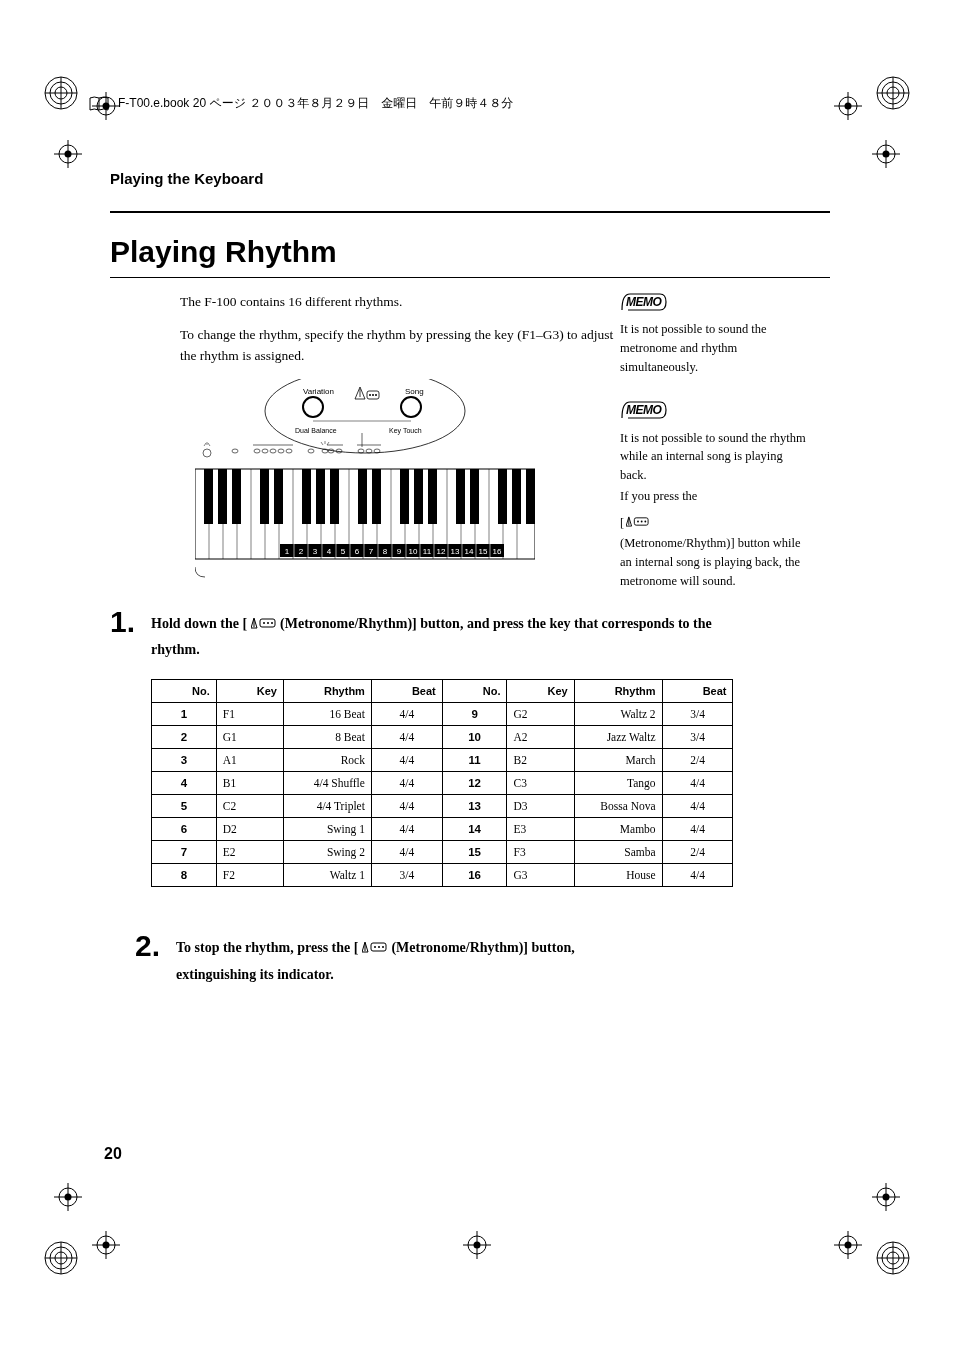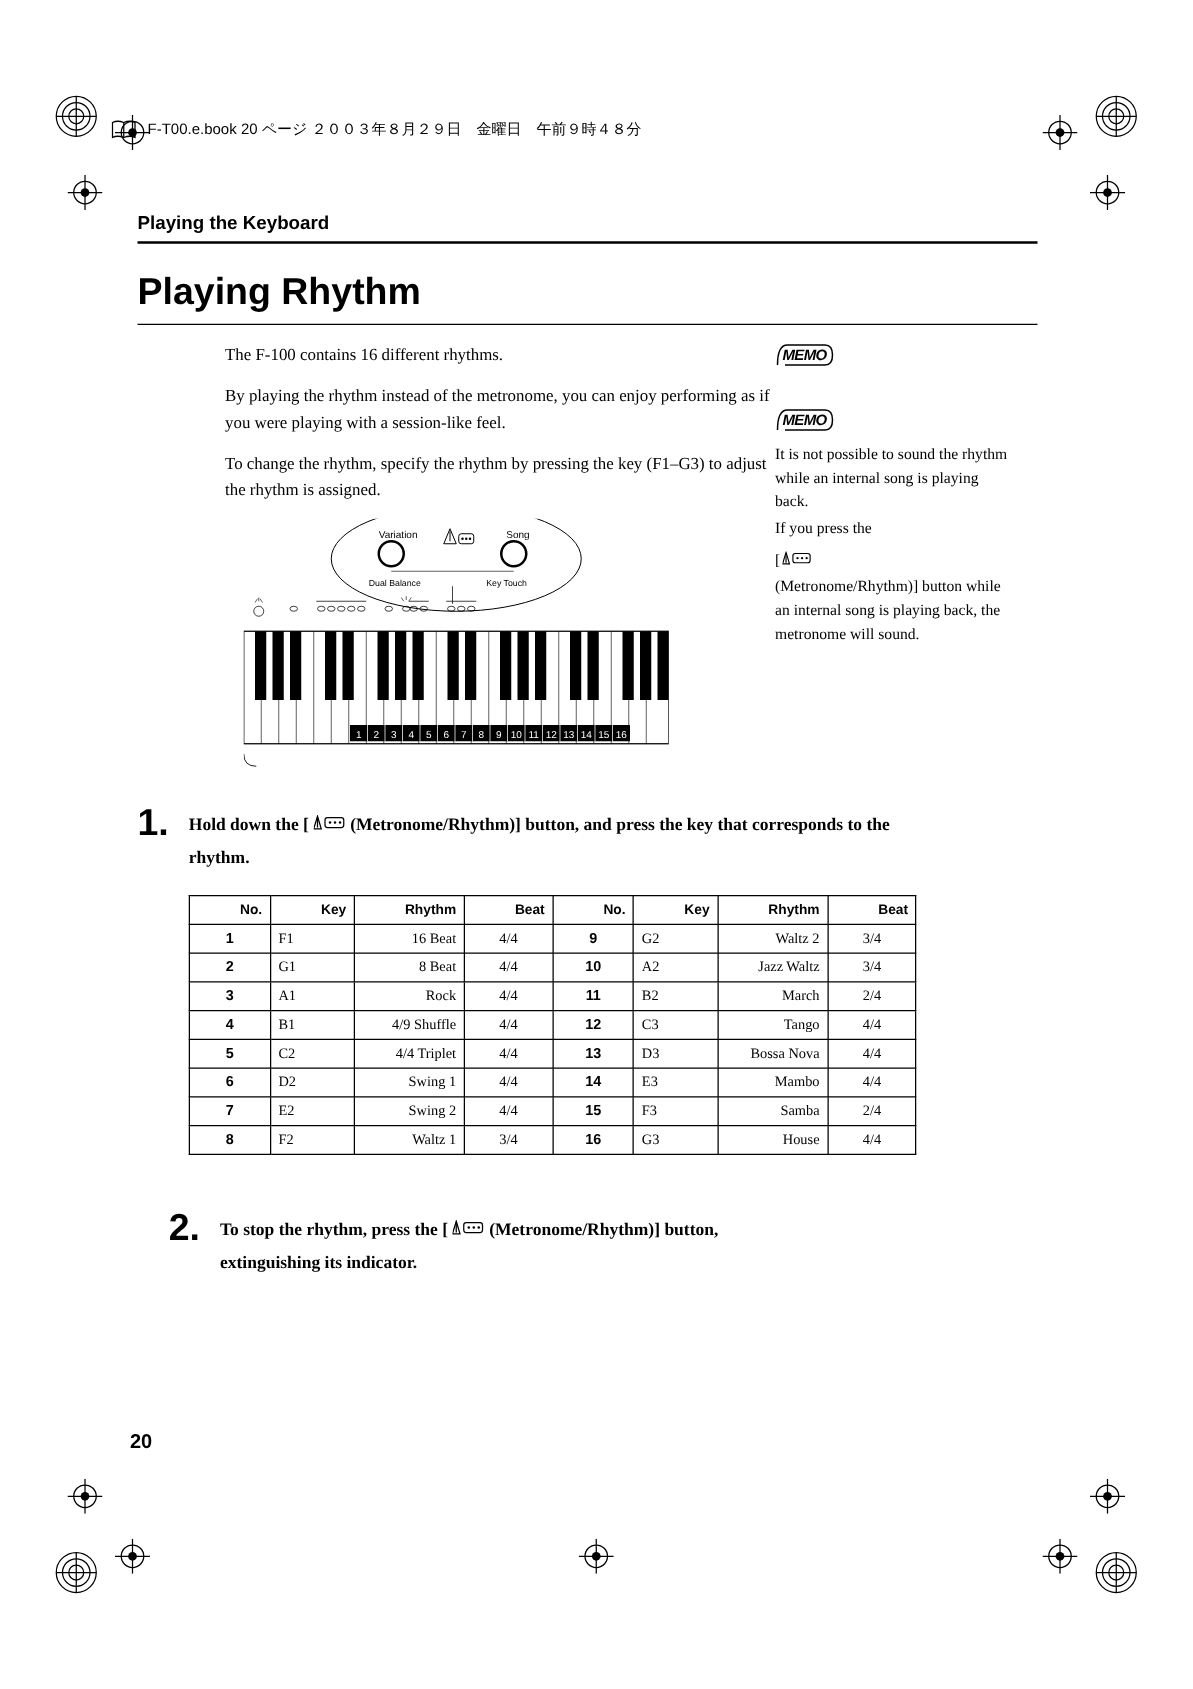--- a/index.html
+++ b/index.html
@@ -38,21 +38,21 @@
   .page {
     position: absolute;
     left: 110px;
     top: 170px;
     width: 720px;
   }
   .rheader {
     font-family: Arial, Helvetica, sans-serif;
     font-weight: bold;
     font-size: 15px;
-    margin-bottom: 6px;
+    margin-bottom: 24px;
   }
   .rheader-rule {
     border-top: 2.5px solid #000;
     margin-bottom: 22px;
   }
   .title {
     font-family: Liberation Sans, sans-serif;
     font-weight: bold;
     font-size: 30px;
     margin-bottom: 8px;
@@ -286,21 +286,20 @@
 <div class="page">
   <div class="rheader">Playing the Keyboard</div>
   <div class="rheader-rule"></div>
 
   <div class="title">Playing Rhythm</div>
   <div class="title-rule"></div>
 
   <div class="columns">
     <div class="main">
       <p>The F-100 contains 16 different rhythms.</p>
-      <p>By playing the rhythm instead of the metronome, you can enjoy performing as if you were playing with a session-like feel.</p>
       <p>To change the rhythm, specify the rhythm by pressing the key (F1–G3) to adjust the rhythm is assigned.</p>
 
       <div class="diagram">
         <svg width="340" height="200" viewBox="0 0 340 200">
 
           <ellipse cx="170" cy="32" rx="100" ry="42" fill="none" stroke="#000" stroke-width="0.8"></ellipse>
           <text x="108" y="15" font-size="8" font-family="Arial">Variation</text>
           <text x="210" y="15" font-size="8" font-family="Arial">Song</text>
           <circle cx="118" cy="28" r="10" fill="none" stroke="#000" stroke-width="2"></circle>
           <circle cx="216" cy="28" r="10" fill="none" stroke="#000" stroke-width="2"></circle>
@@ -492,21 +491,21 @@
                   <td class="rhy">Rock</td>
                   <td class="beat">4/4</td>
                   <td class="num">11</td>
                   <td class="key">B2</td>
                   <td class="rhy">March</td>
                   <td class="beat">2/4</td>
                 </tr>
                 <tr>
                   <td class="num">4</td>
                   <td class="key">B1</td>
-                  <td class="rhy">4/9 Shuffle</td>
+                  <td class="rhy">4/4 Shuffle</td>
                   <td class="beat">4/4</td>
                   <td class="num">12</td>
                   <td class="key">C3</td>
                   <td class="rhy">Tango</td>
                   <td class="beat">4/4</td>
                 </tr>
                 <tr>
                   <td class="num">5</td>
                   <td class="key">C2</td>
                   <td class="rhy">4/4 Triplet</td>
@@ -569,20 +568,21 @@
     </div>
 
     <div class="side">
       <div class="memo-block">
         <div class="memo-label">
           <svg width="48" height="20" viewBox="0 0 48 20">
               <path d="M2 18 Q2 2 10 2 L40 2 Q46 2 46 10 Q46 18 40 18 L8 18" fill="none" stroke="#000" stroke-width="1.2"></path>
               <text x="6" y="14" font-family="Arial" font-weight="bold" font-style="italic" font-size="12">MEMO</text>
             </svg>
         </div>
+        <div class="memo-text">It is not possible to sound the metronome and rhythm simultaneously.</div>
       </div>
       <div class="memo-block">
         <div class="memo-label">
           <svg width="48" height="20" viewBox="0 0 48 20">
               <path d="M2 18 Q2 2 10 2 L40 2 Q46 2 46 10 Q46 18 40 18 L8 18" fill="none" stroke="#000" stroke-width="1.2"></path>
               <text x="6" y="14" font-family="Arial" font-weight="bold" font-style="italic" font-size="12">MEMO</text>
             </svg>
         </div>
         <div class="memo-text">It is not possible to sound the rhythm while an internal song is playing back.</div>
         <div class="memo-text" style="margin-top:2px">If you press the</div>

